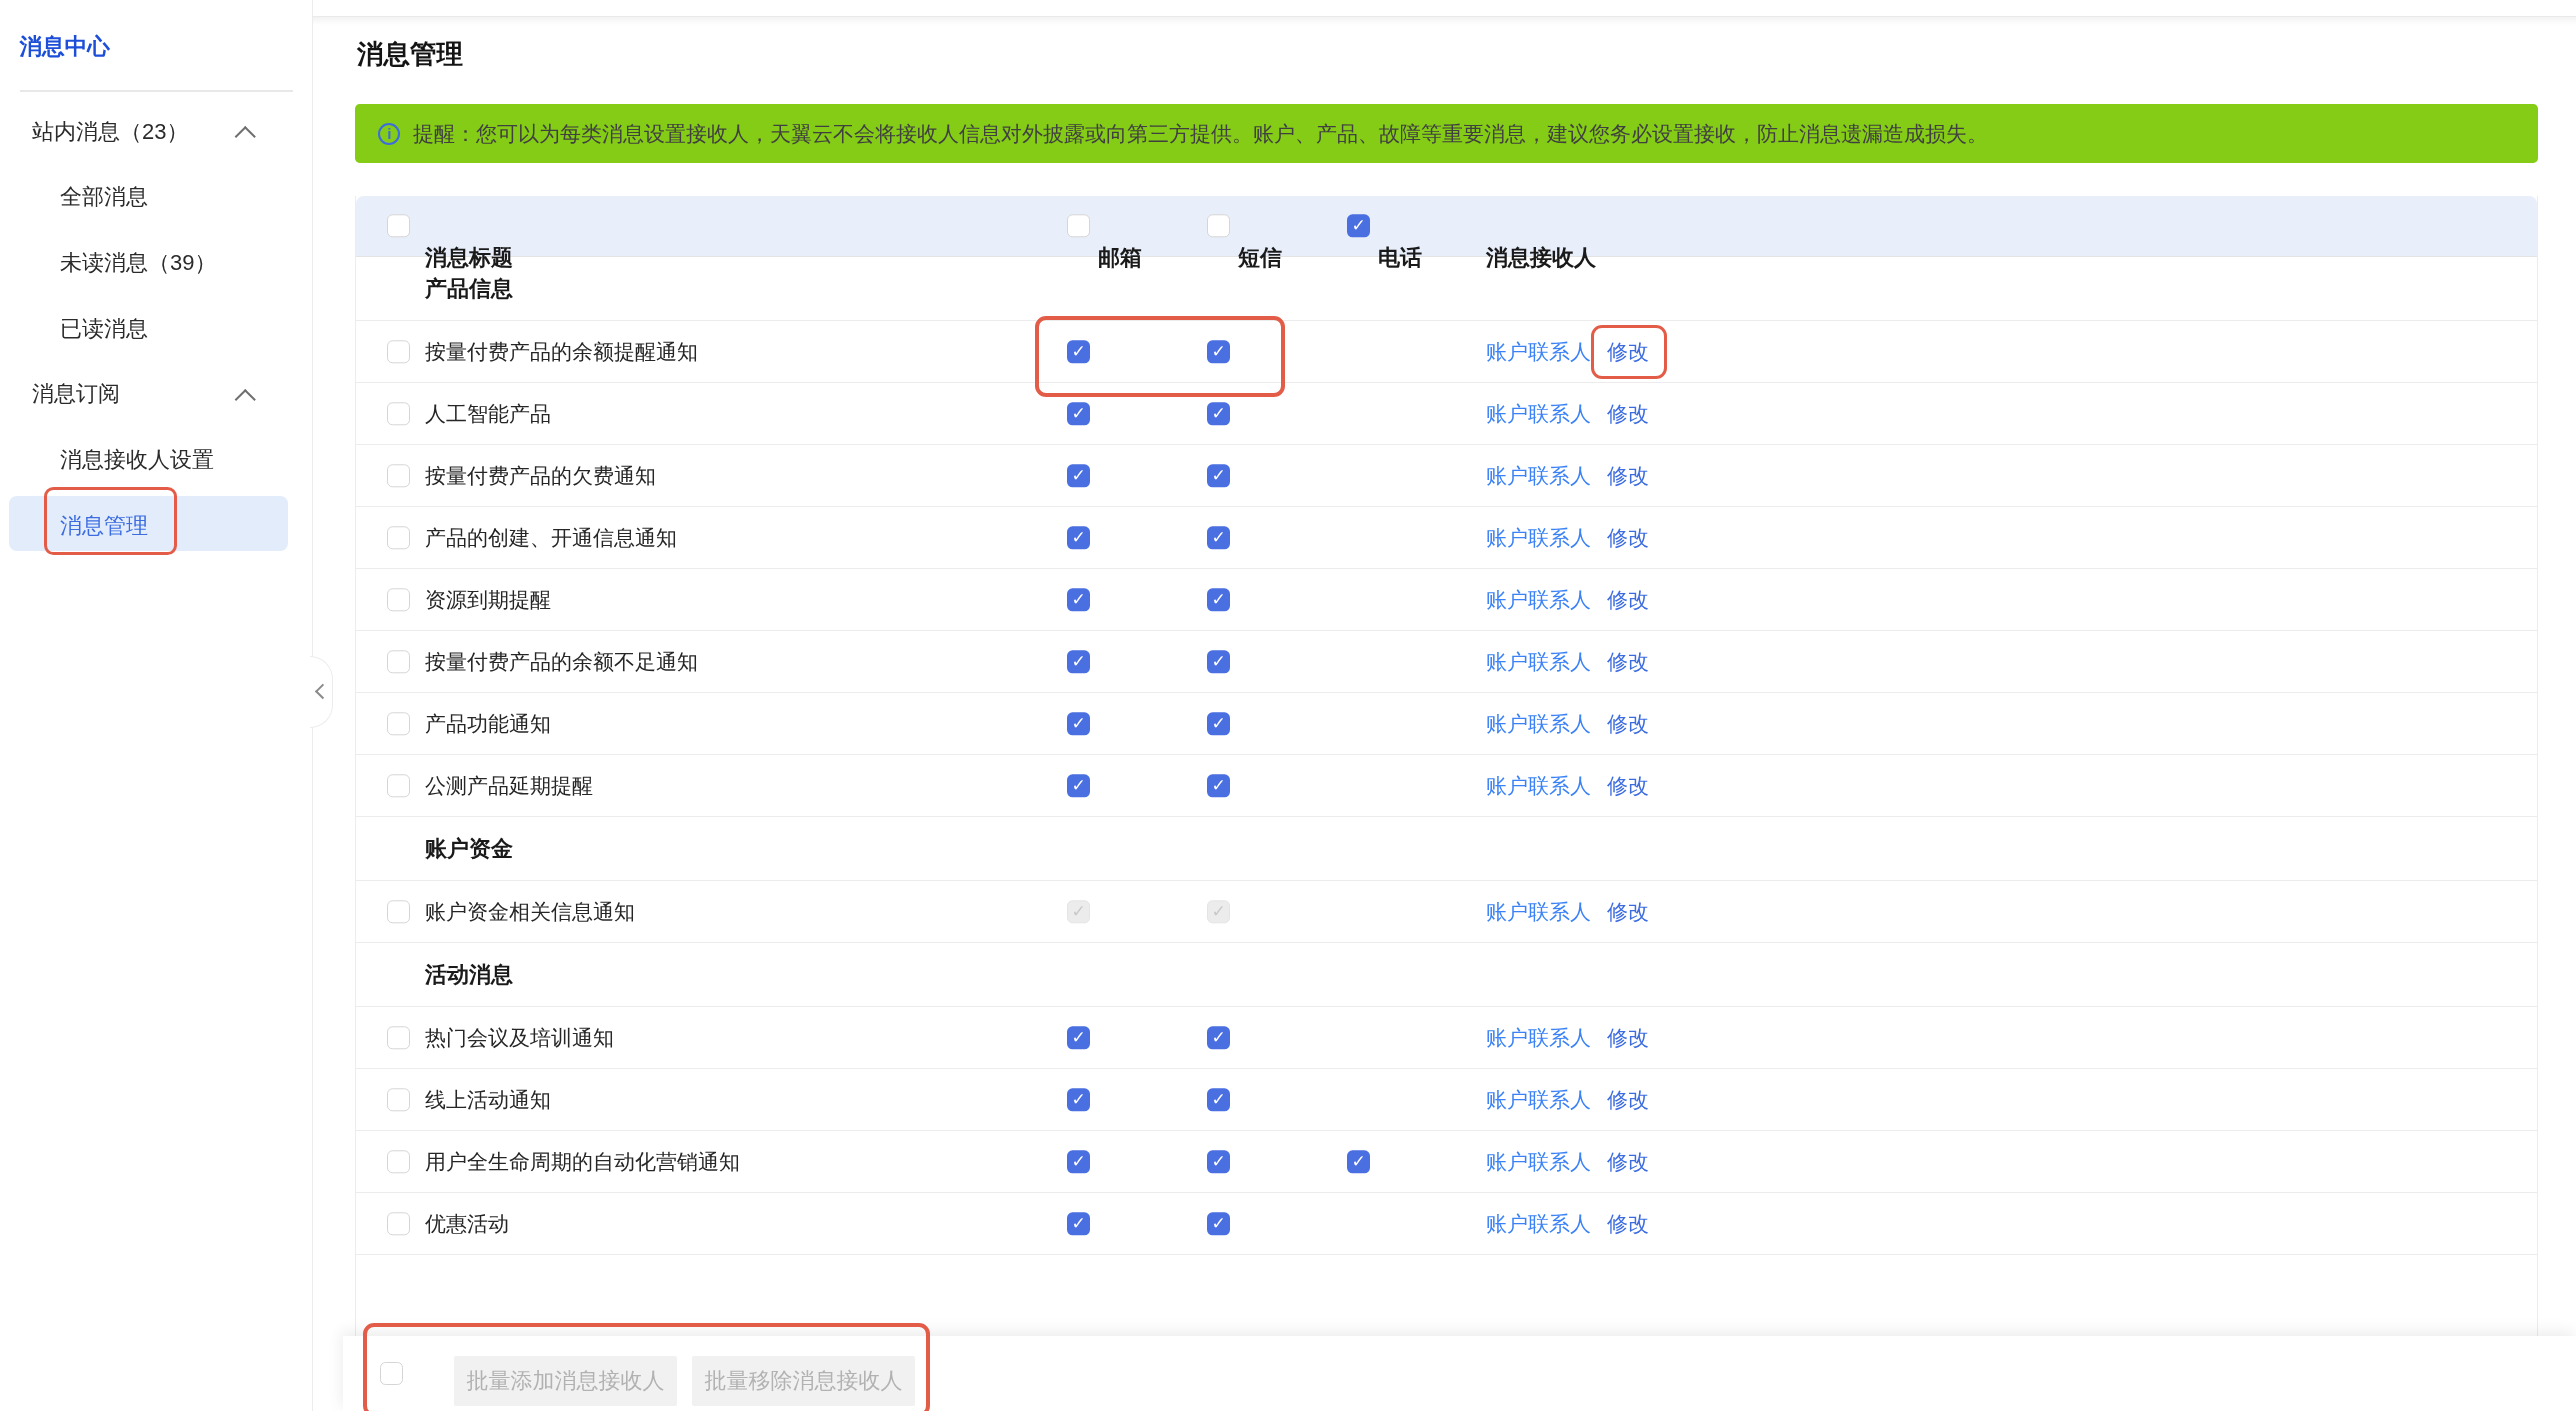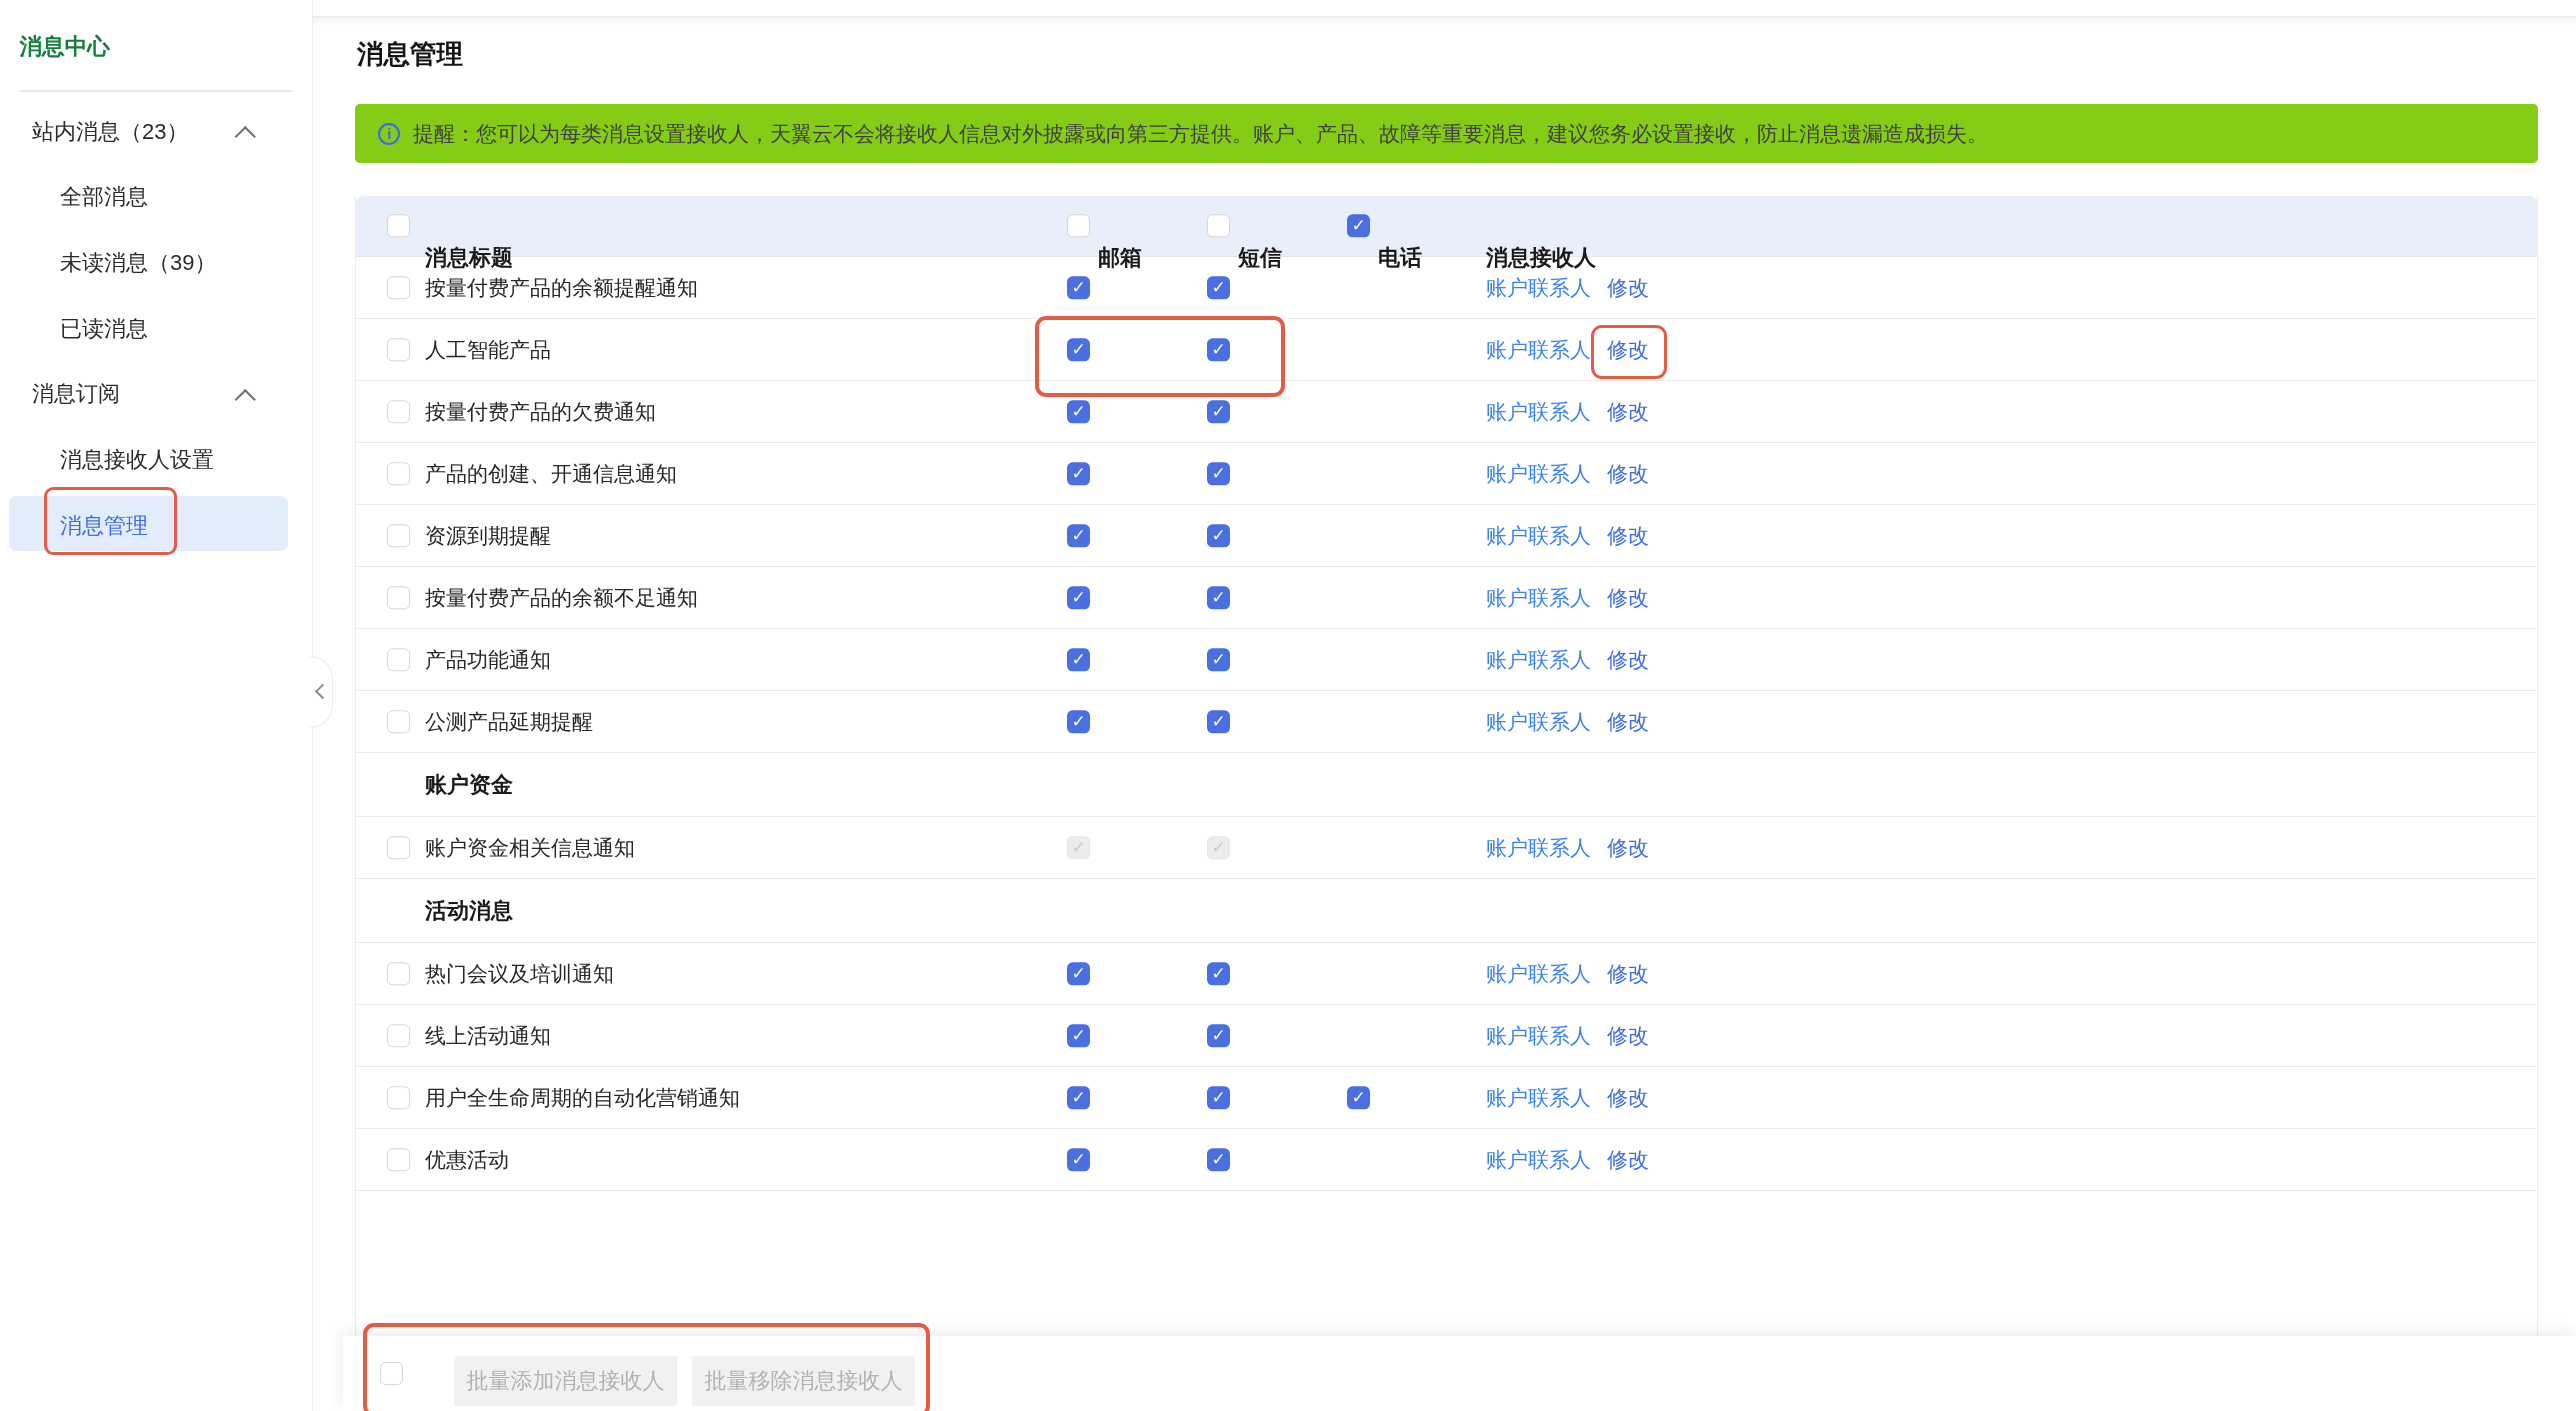--- a/index.html
+++ b/index.html
@@ -8,21 +8,21 @@
   .stage{position:relative;width:2576px;height:1412px;background:#fff;overflow:hidden;}
 
   
   .top-hairline{position:absolute;left:0;right:0;top:15.6px;height:1.6px;background:#eaeaea;}
   .top-fade{position:absolute;left:0;right:0;top:17px;height:7.8px;
             background:linear-gradient(to bottom,#f2f2f2,rgba(255,255,255,0));}
 
   
   .sidebar{position:absolute;left:0;top:0;bottom:0;width:312px;background:#fff;
            border-right:1.6px solid #ececec;z-index:2;}
-  .sb-title{position:absolute;left:19.5px;top:31px;font-size:22.6px;font-weight:bold;color:#15803d;}
+  .sb-title{position:absolute;left:19.5px;top:31px;font-size:22.6px;font-weight:bold;color:#1d4ed8;}
   .sb-divider{position:absolute;left:19.5px;right:19.5px;top:90px;height:1.6px;background:#e8e8e8;}
   .sb-item{position:absolute;height:44px;display:flex;align-items:center;
            font-size:22px;color:#2b2b2b;cursor:pointer;white-space:nowrap;}
   .sb-item.lv1{left:32px;}
   .sb-item.lv2{left:60px;}
   .sb-item.selected{color:#3c6ce0;}
   .sb-band{position:absolute;left:9.4px;top:496px;width:279px;height:55px;
            background:#e2ecfb;border-radius:7.8px;}
   .chev-up{position:absolute;width:12.5px;height:12.5px;border-top:2.3px solid #6f6f6f;
            border-left:2.3px solid #6f6f6f;transform:rotate(45deg);}
@@ -152,20 +152,23 @@
       <span class="cell h-label h-title">消息标题</span>
       <span class="cb cell c-email cb--unchecked"></span>
       <span class="cell h-label h-email-label">邮箱</span>
       <span class="cb cell c-sms cb--unchecked"></span>
       <span class="cell h-label h-sms-label">短信</span>
       <span class="cb cell c-phone cb--checked"></span>
       <span class="cell h-label h-phone-label">电话</span>
       <span class="cell h-label h-receiver">消息接收人</span>
     </div>
     <div id="tbody">
+        <div class="srow">
+    <span class="cell s-title">产品信息</span>
+  </div>
         <div class="trow">
     <span class="cb cb--unchecked cell c-select"></span>
     <span class="cell c-title">按量付费产品的余额提醒通知</span>
     <span class="cb cell c-email cb--checked"></span>
     <span class="cb cell c-sms cb--checked"></span>
 
     <span class="cell c-receiver">账户联系人</span>
     <a class="cell c-modify">修改</a>
   </div>
         <div class="trow">

